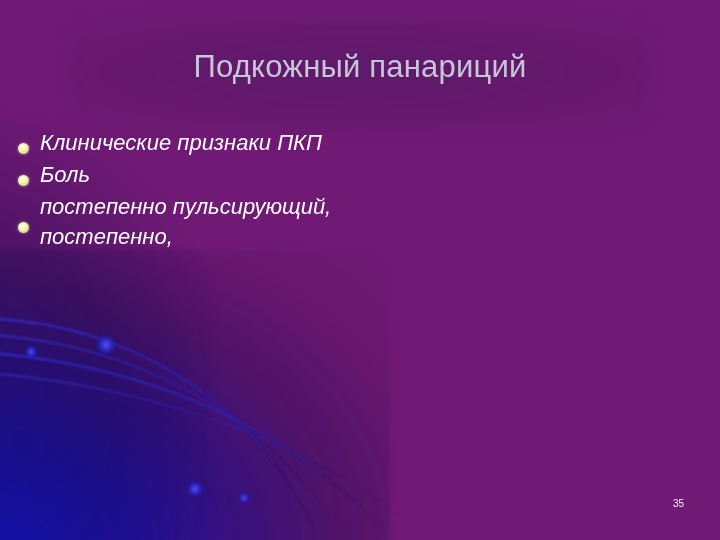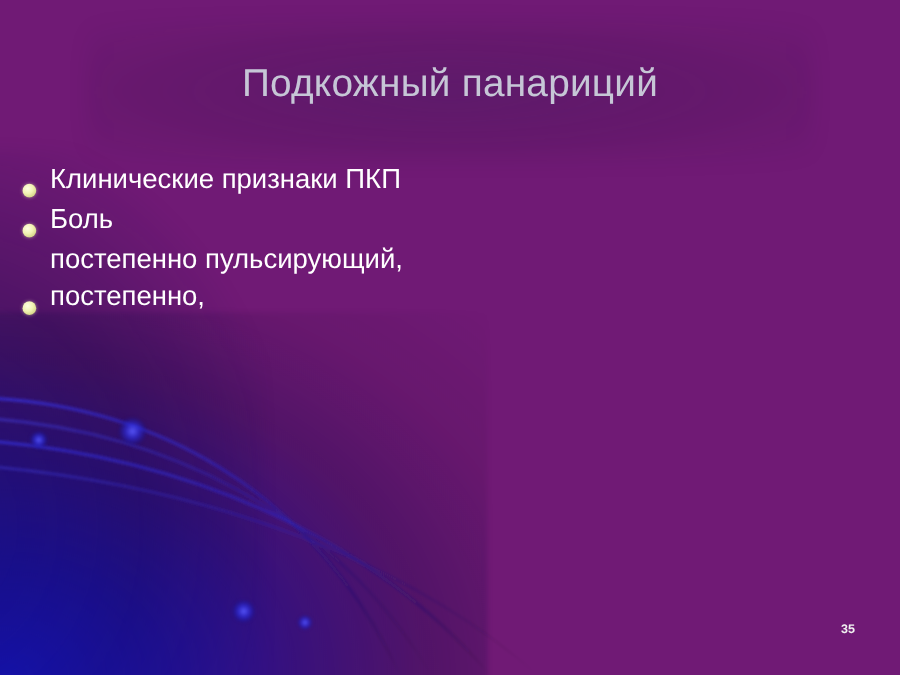--- a/index.html
+++ b/index.html
@@ -117,22 +117,23 @@
   .bullets {
     position: absolute;
     left: 18px;
     top: 128px;
     width: 560px;
   }
 
   .bullet-row {
     position: relative;
     display: flex;
-    align-items: flex-end;
+    align-items: center;
     margin-bottom: 2px;
+    font-style: italic;
   }
 
   .bullet-marker {
     flex: 0 0 auto;
     width: 11px;
     height: 11px;
     margin-top: 10px;
     margin-right: 11px;
     border-radius: 50%;
     background: radial-gradient(circle at 38% 34%,
@@ -154,21 +155,21 @@
     display: block;
   }
 
   .page-number {
     position: absolute;
     right: 36px;
     bottom: 30px;
     font-size: 10px;
     line-height: 12px;
     color: #f0f0f0;
-    font-weight: 700;
+    font-weight: 400;
     margin-left: 29px;
   }
 </style>
 </head>
 <body>
 
 <div id="slide">
 
   <div class="bg-layer">
     <div class="glow-main"></div>

